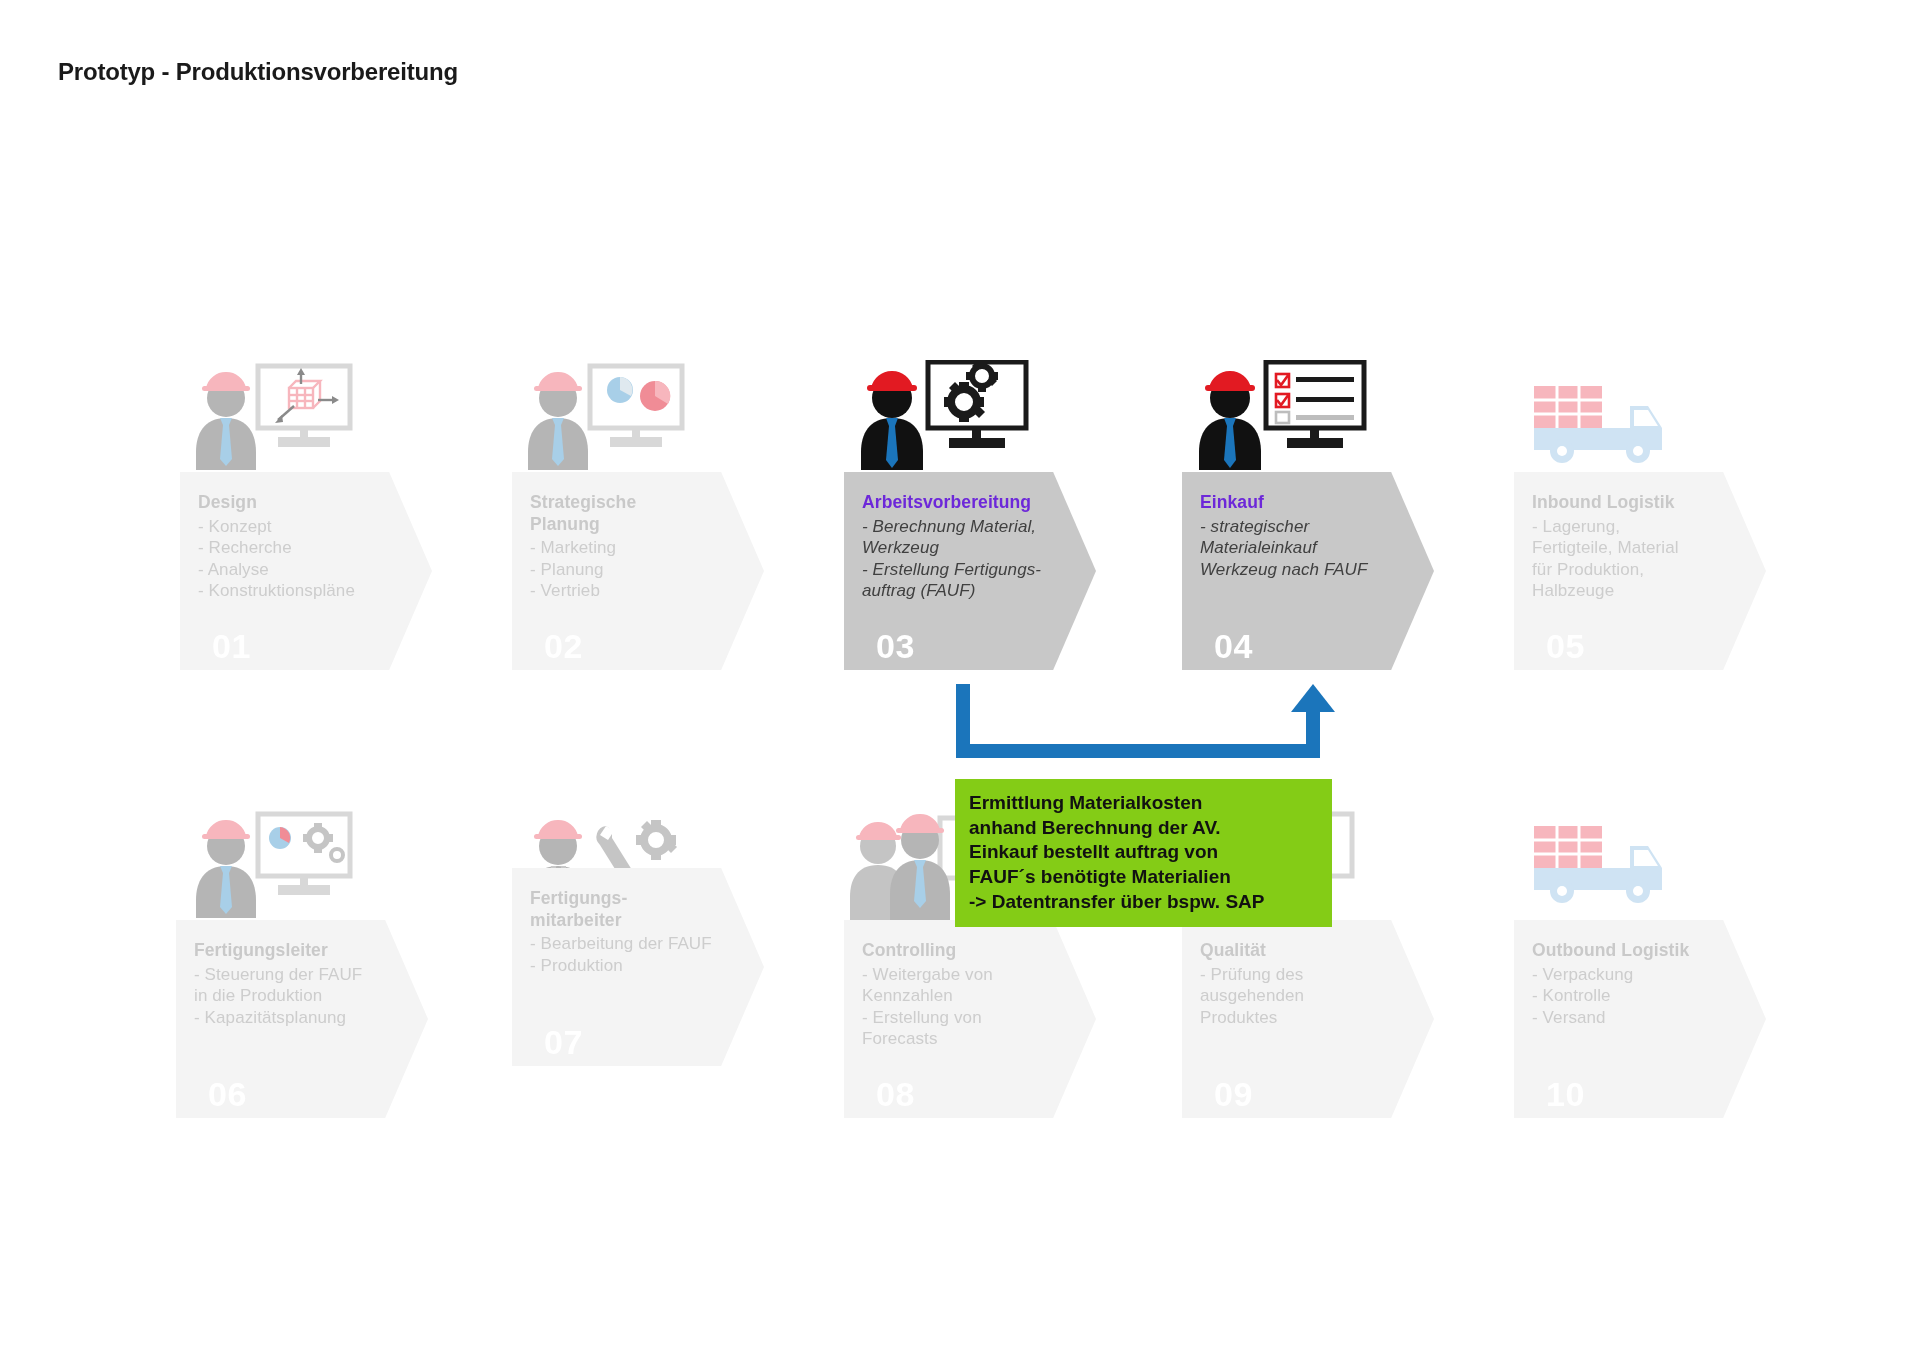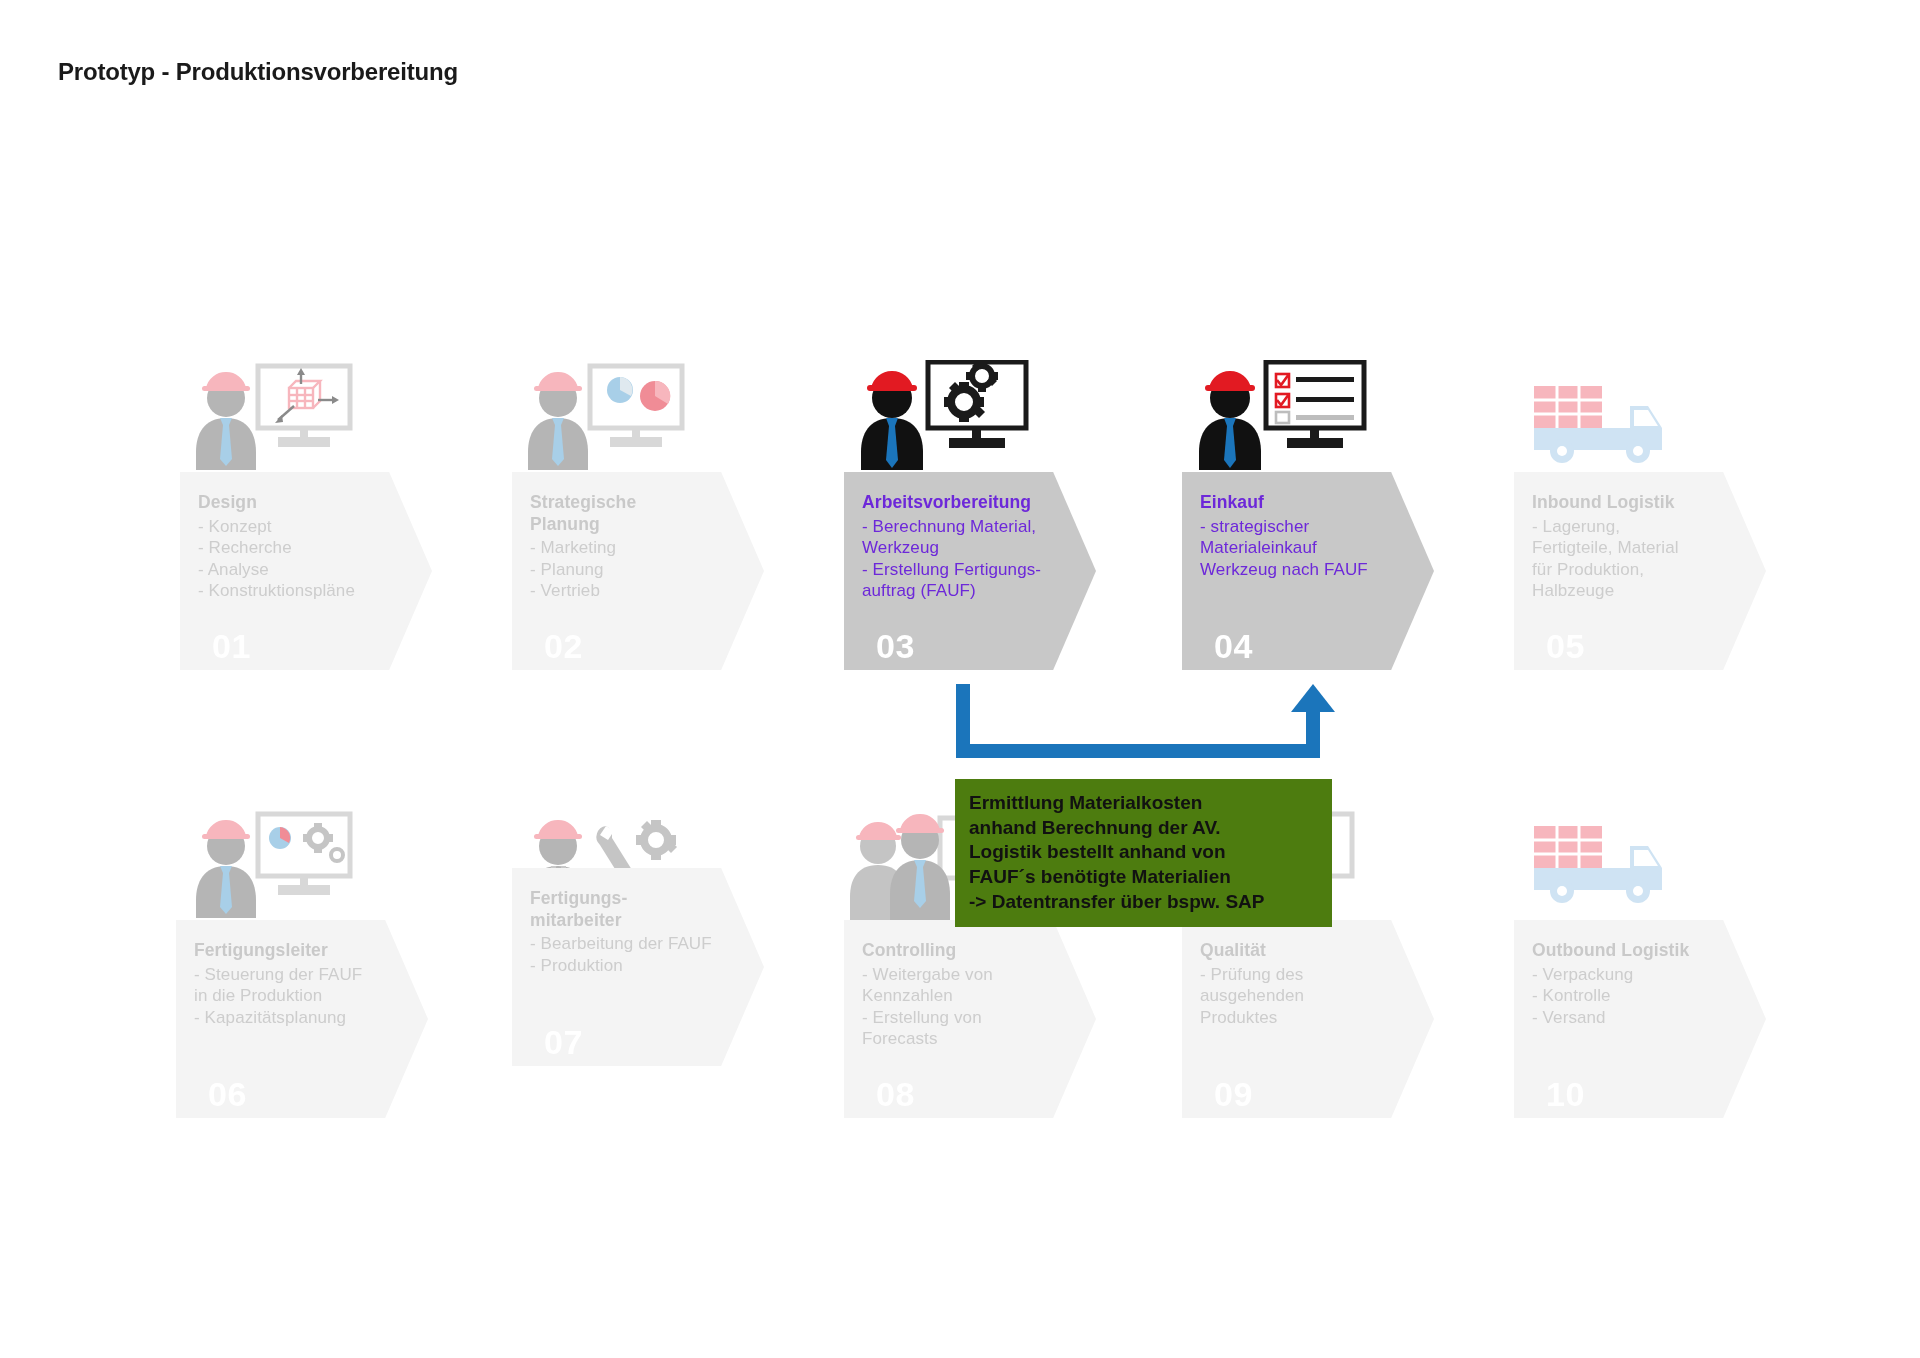--- a/index.html
+++ b/index.html
@@ -48,21 +48,21 @@
   .chev.active .chev-title { color: #6d28d9; }
 
   .chev-list { margin-top: 2px; }
   .chev-li {
     font-size: 17px;
     color: #cdcdcd;
     line-height: 1.26;
     white-space: pre-line;
     letter-spacing: 0.1px;
   }
-  .chev.active .chev-li { color: #6d28d9; }
+  .chev.active .chev-li { color: #404040; font-style: italic; }
 
   .chev-num {
     position: absolute;
     left: 16px;
     bottom: 4px;
     font-size: 34px;
     font-weight: bold;
     color: #ffffff;
     letter-spacing: 0.5px;
     margin-left: 16px;
@@ -71,21 +71,21 @@
   
   .iconset { position: absolute; }
   .iconset svg { display: block; }
 
   
   .connector { position: absolute; }
 
   
   .callout {
     position: absolute;
-    background: #4d7c0f;
+    background: #84cc16;
     padding: 12px 14px 13px 14px;
     width: 377px;
   }
   .callout-line {
     font-size: 19px;
     font-weight: bold;
     color: #111111;
     line-height: 1.30;
     white-space: nowrap;
   }
@@ -461,18 +461,18 @@
     <svg width="420" height="80" viewBox="0 0 420 80">
       <path d="M8 0 h14 v60 h350 v14 h-364 z" fill="#1b75bb"></path>
       <rect x="358" y="16" width="14" height="58" fill="#1b75bb"></rect>
       <path d="M365 0 l-22 28 h44 z" fill="#1b75bb"></path>
     </svg>
   </div>
 
   <div class="callout" style="left:955px; top:779px;">
     <div class="callout-line">Ermittlung Materialkosten</div>
     <div class="callout-line">anhand Berechnung der AV.</div>
-    <div class="callout-line">Logistik bestellt anhand von</div>
+    <div class="callout-line">Einkauf bestellt auftrag von</div>
     <div class="callout-line">FAUF´s benötigte Materialien</div>
     <div class="callout-line">-&gt; Datentransfer über bspw. SAP</div>
   </div>
 
 </div>
 
 </body></html>

